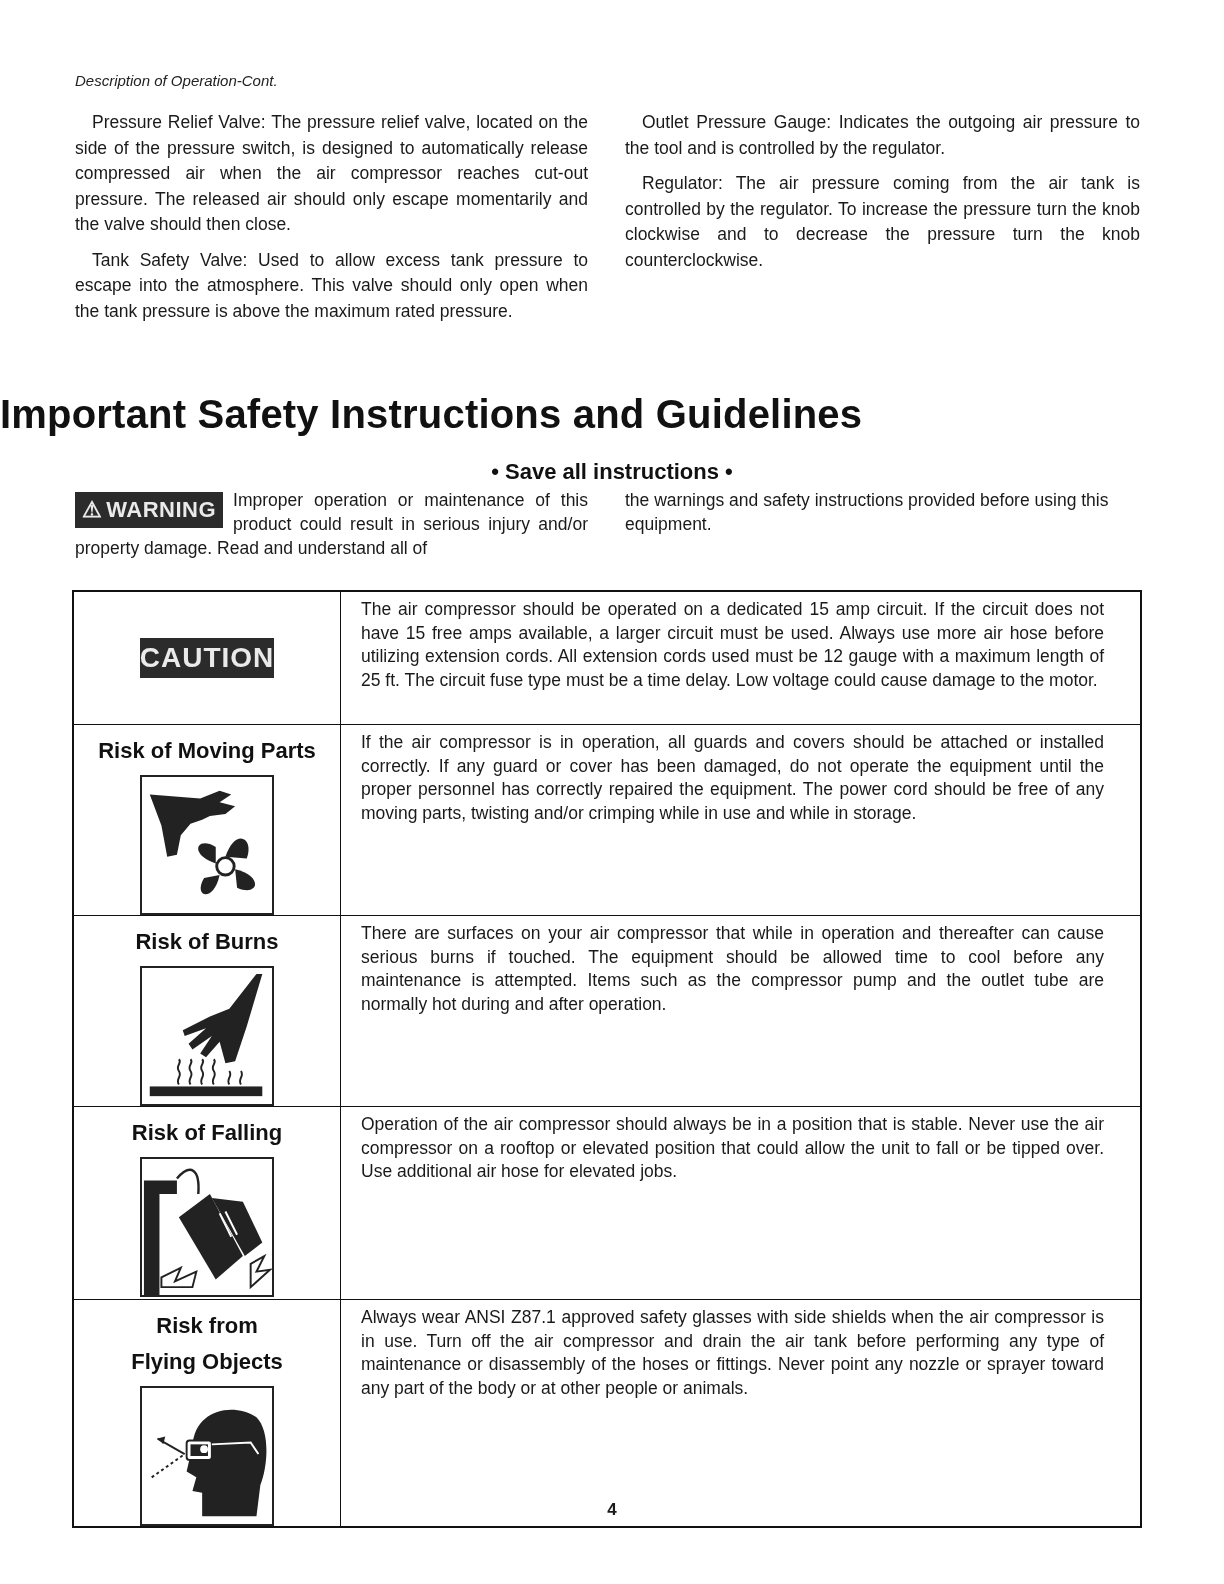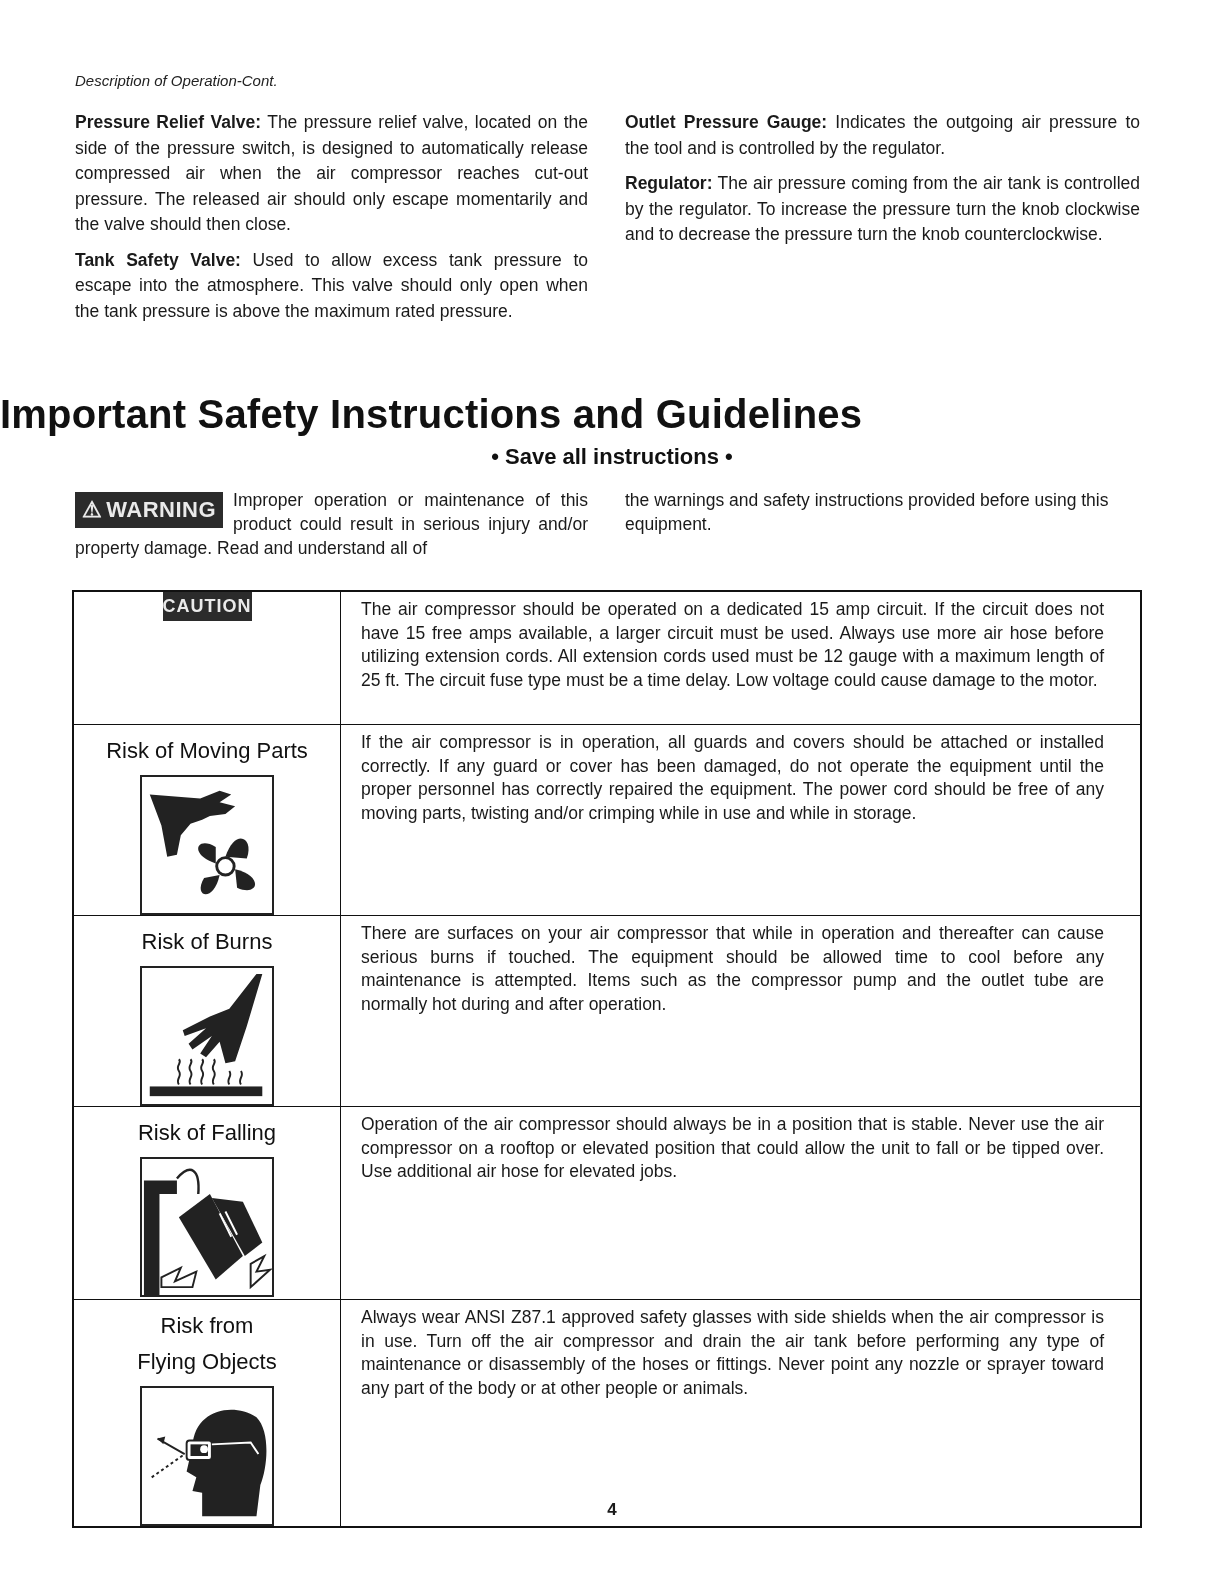--- a/index.html
+++ b/index.html
@@ -11,28 +11,28 @@
 
   .running-head {
     position: absolute; left: 75px; top: 72px;
     font-size: 15px; font-style: italic; color: #222;
   }
 
   .col { position: absolute; font-size: 17.5px; line-height: 25.5px; text-align: justify; }
   .col-left { left: 75px; top: 110px; width: 513px; }
   .col-right { left: 625px; top: 110px; width: 515px; }
   .col p { margin: 0 0 10px 0; }
-  .col b { font-weight: bold; }
+  .col b { font-weight: normal; margin-left: 17px; }
 
   .main-title {
     position: absolute; left: 0; top: 392px; width: 1224px; 
     font-size: 40px; font-weight: bold; letter-spacing: 0.2px; color: #111;
   }
   .subtitle {
-    position: absolute; left: 0; top: 444px; width: 1224px; text-align: center;
+    position: absolute; left: 0; top: 459px; width: 1224px; text-align: center;
     font-size: 22px; font-weight: bold; color: #111;
   }
 
   .warn-left {
     position: absolute; left: 75px; top: 488px; width: 513px;
     font-size: 17.5px; line-height: 24px; text-align: justify;
   }
   .warn-badge {
     float: left; display: inline-flex; align-items: center; gap: 4px;
     background: #2b2b2b; color: #eaeaea; font-weight: bold; font-size: 22px;
@@ -53,25 +53,25 @@
   .safety-table td.text-cell {
     padding: 6px 36px 6px 20px; font-size: 17.5px; line-height: 23.5px; text-align: justify;
   }
   .row-caution td { height: 120px; }
   .row-moving td { height: 168px; }
   .row-burns td { height: 168px; }
   .row-falling td { height: 180px; }
   .row-flying td { height: 196px; }
 
   .caution-badge {
-    display: inline-block; background: #2b2b2b; color: #eaeaea;
-    font-weight: bold; font-size: 18px; padding: 4px 0; letter-spacing: 1px;
+    display: inline-block; margin-top: 46px; background: #2b2b2b; color: #eaeaea;
+    font-weight: bold; font-size: 28px; padding: 4px 0; letter-spacing: 1px;
   }
   .risk-title {
-    font-size: 22px; font-weight: normal; margin-top: 12px; line-height: 28px; color: #111;
+    font-size: 22px; font-weight: bold; margin-top: 12px; line-height: 28px; color: #111;
   }
   .pictogram {
     width: 134px; height: 140px; margin: 10px auto 0 auto; border: 2px solid #222;
     box-sizing: border-box; background: #fff;
   }
   .pictogram svg { display: block; width: 100%; height: 100%; }
 
   .page-number {
     position: absolute; left: 0; top: 1500px; width: 1224px; text-align: center;
     font-size: 17px; font-weight: bold;

